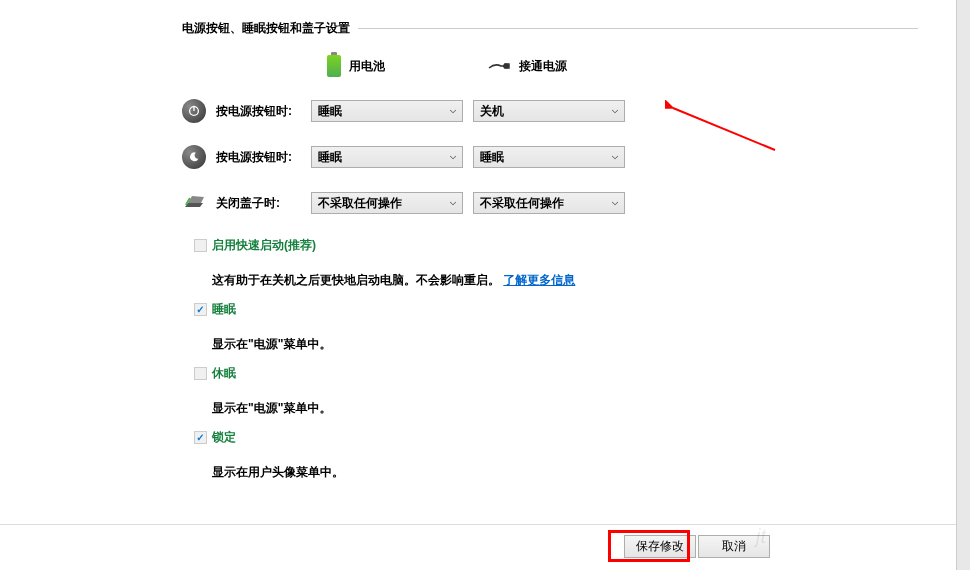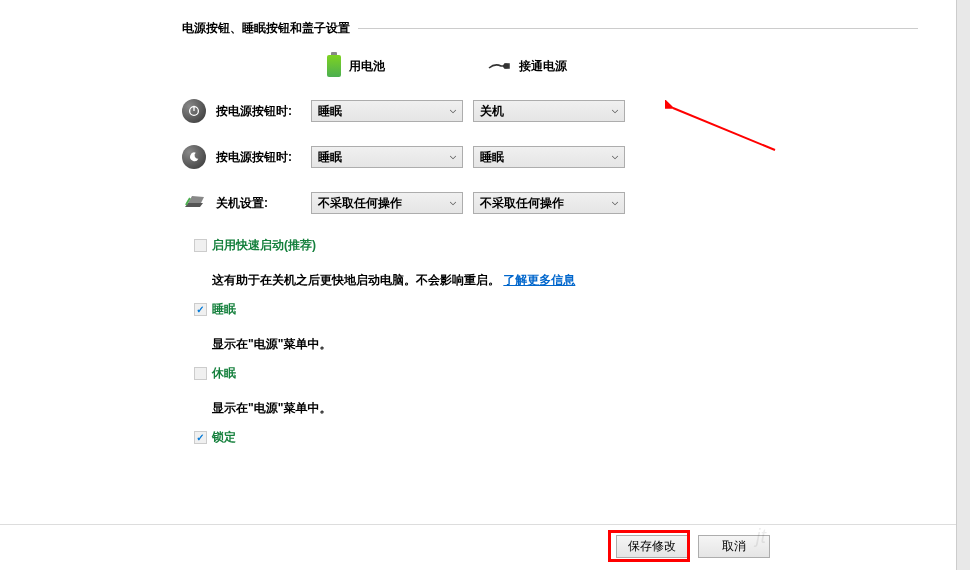--- a/index.html
+++ b/index.html
@@ -162,21 +162,21 @@
     }
     .footer {
       position: absolute;
       bottom: 12px;
       left: 0;
       right: 0;
       border-top: 1px solid #ddd;
       padding-top: 10px;
       display: flex;
       justify-content: flex-end;
-      gap: 10px;
+      gap: 2px;
       padding-right: 200px;
     }
     .btn {
       min-width: 72px;
       height: 23px;
       border: 1px solid #adadad;
       background: linear-gradient(to bottom, #f5f5f5, #e5e5e5);
       font-size: 12px;
       cursor: pointer;
       display: flex;
@@ -280,21 +280,21 @@
   </div>
 
   <div class="setting-row">
     <div class="lid-icon">
       <svg viewBox="0 0 24 24">
           <path d="M3 16 L18 16 L21 12 L6 12 Z" fill="#555"></path>
           <path d="M6 12 L10 5 L22 6 L19 12" fill="#888"></path>
           <path d="M8 7 Q6 10 4 14" fill="none" stroke="#4CAF50" stroke-width="2"></path>
         </svg>
     </div>
-    <span class="setting-label">关机设置:</span>
+    <span class="setting-label">关闭盖子时:</span>
     <div class="dropdown">
       <span>不采取任何操作</span>
       <span class="dropdown-arrow">⌵</span>
     </div>
     <div class="dropdown">
       <span>不采取任何操作</span>
       <span class="dropdown-arrow">⌵</span>
     </div>
   </div>
 
@@ -326,20 +326,21 @@
           <span class="checkbox-label disabled">休眠</span>
         </div>
         <div class="checkbox-desc">显示在"电源"菜单中。</div>
       </div>
 
       <div class="checkbox-item">
         <div class="checkbox-row">
           <span class="checkbox disabled">✓</span>
           <span class="checkbox-label disabled">锁定</span>
         </div>
+        <div class="checkbox-desc">显示在用户头像菜单中。</div>
       </div>
     </div>
   </div>
 </div>
 
 <div class="footer">
   <button class="btn">保存修改</button>
   <button class="btn">取消</button>
 </div>
 

